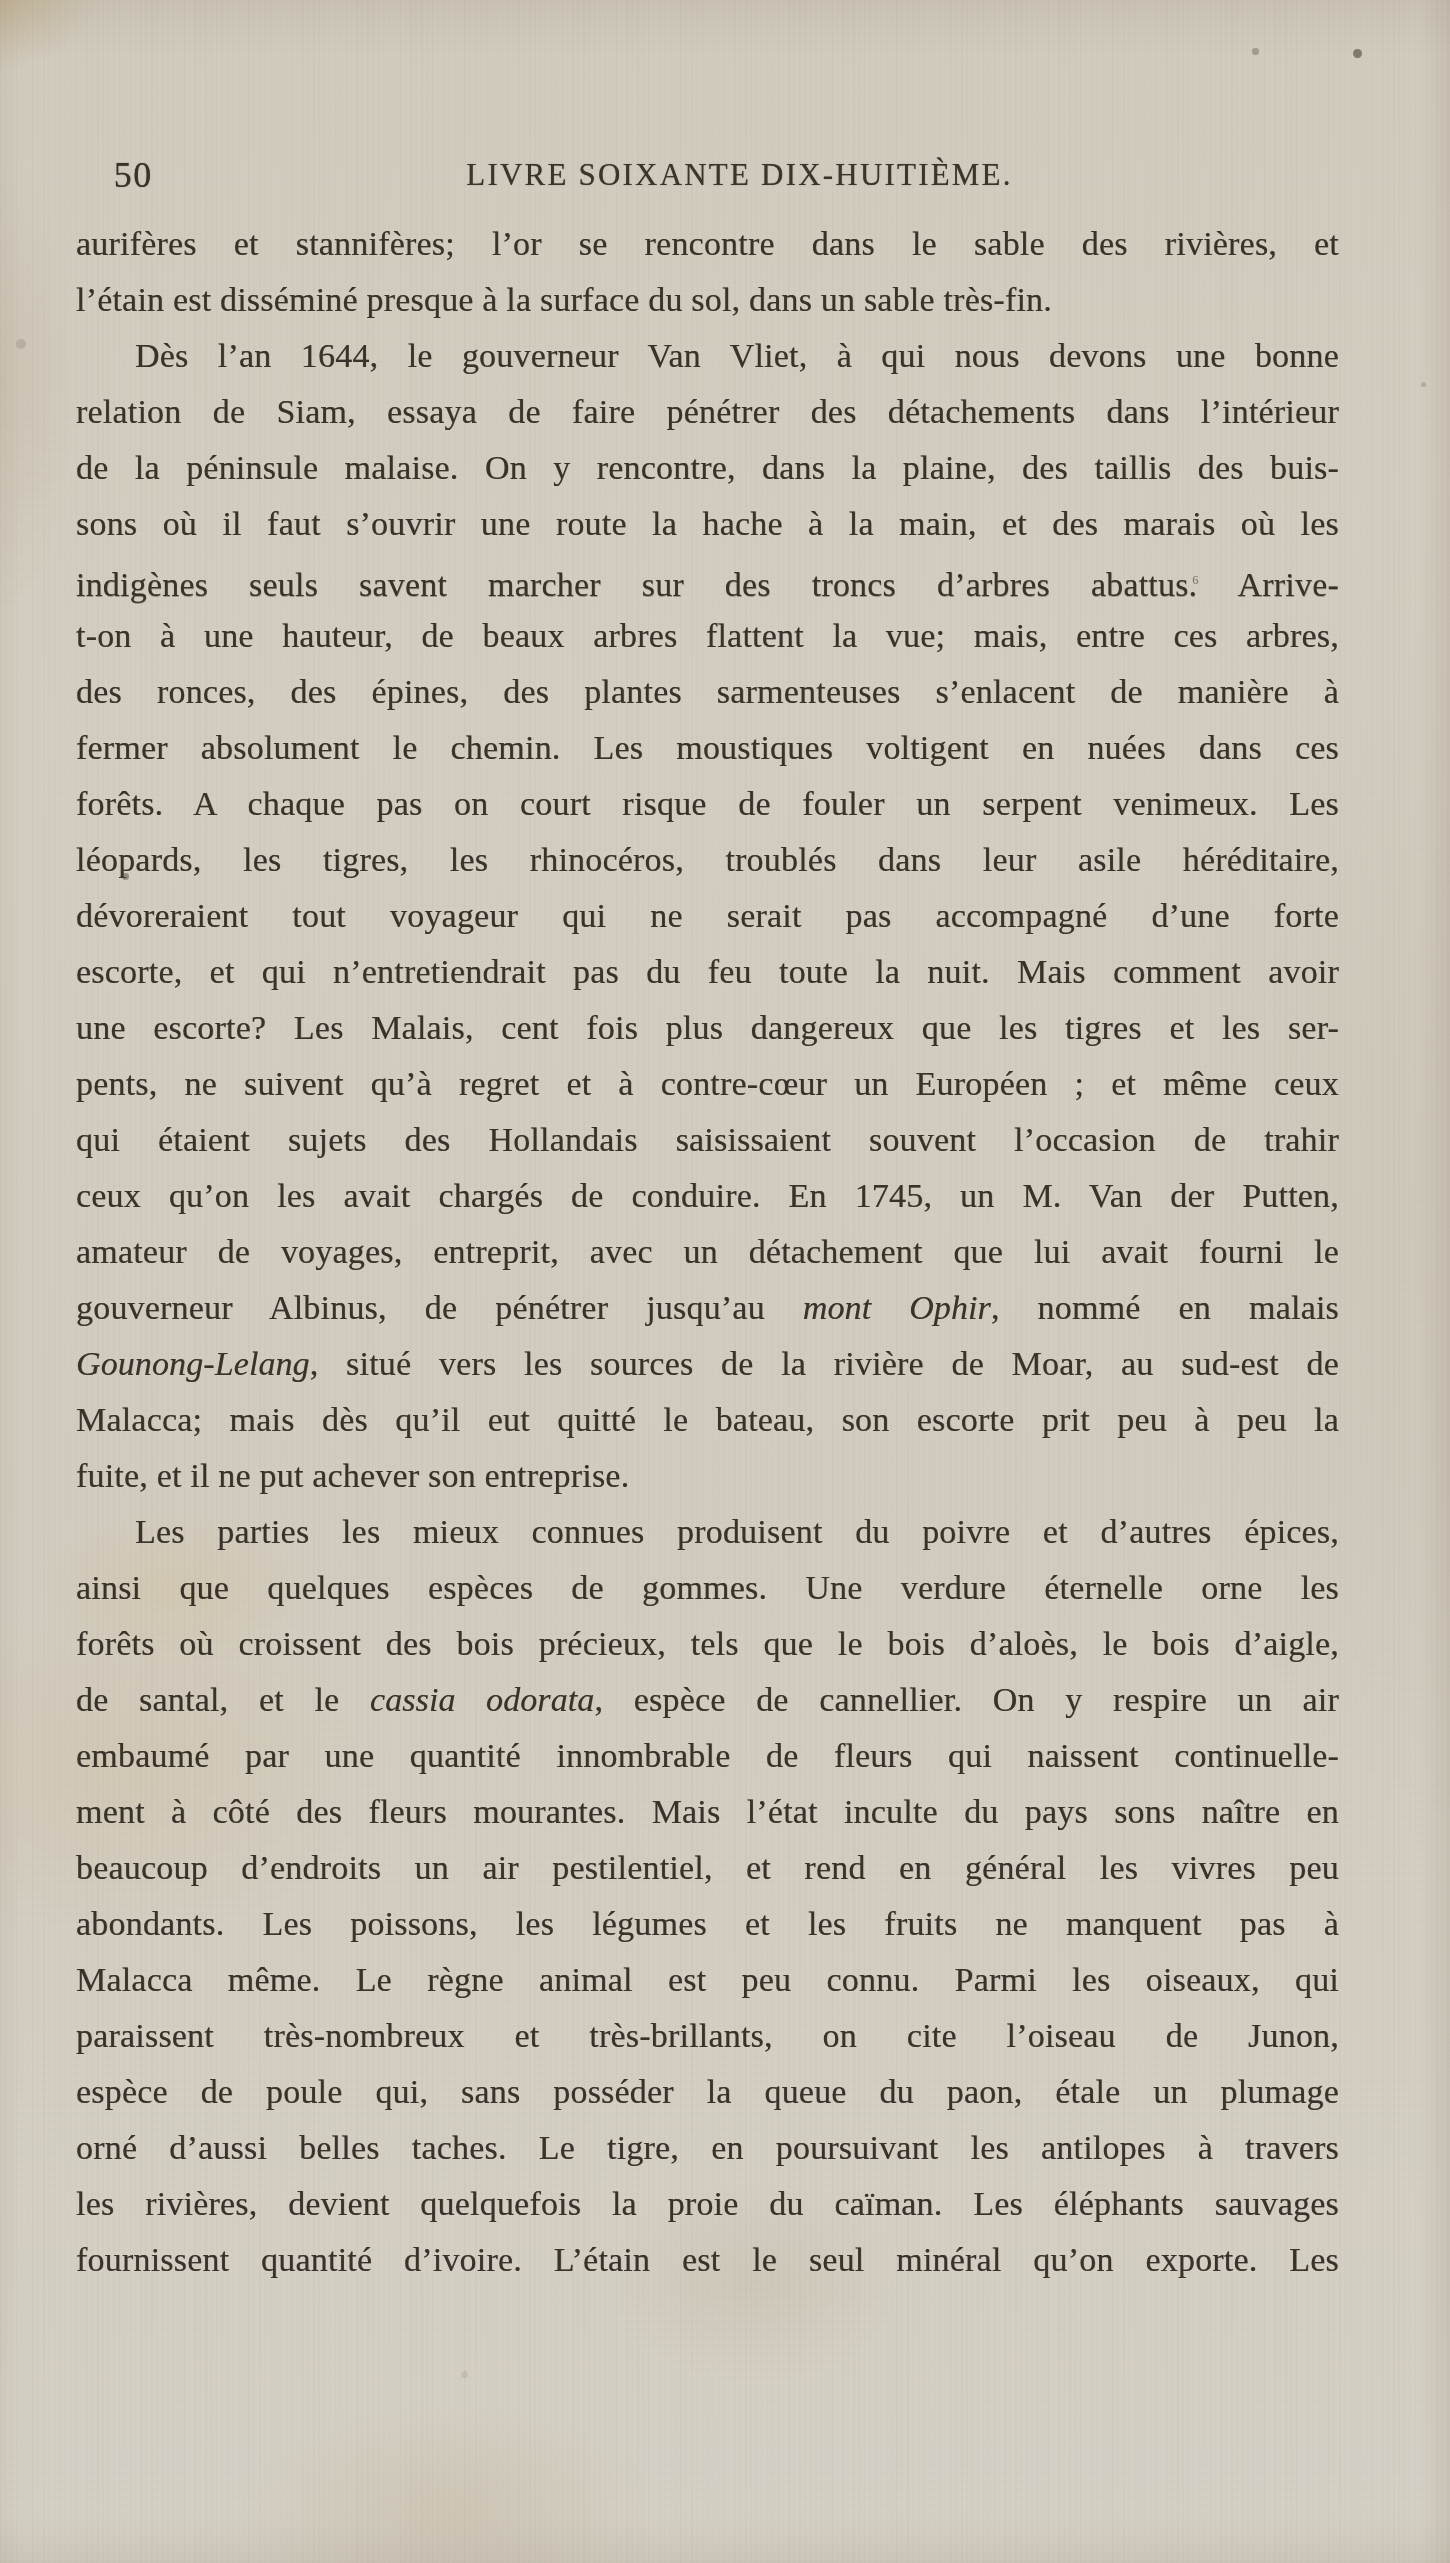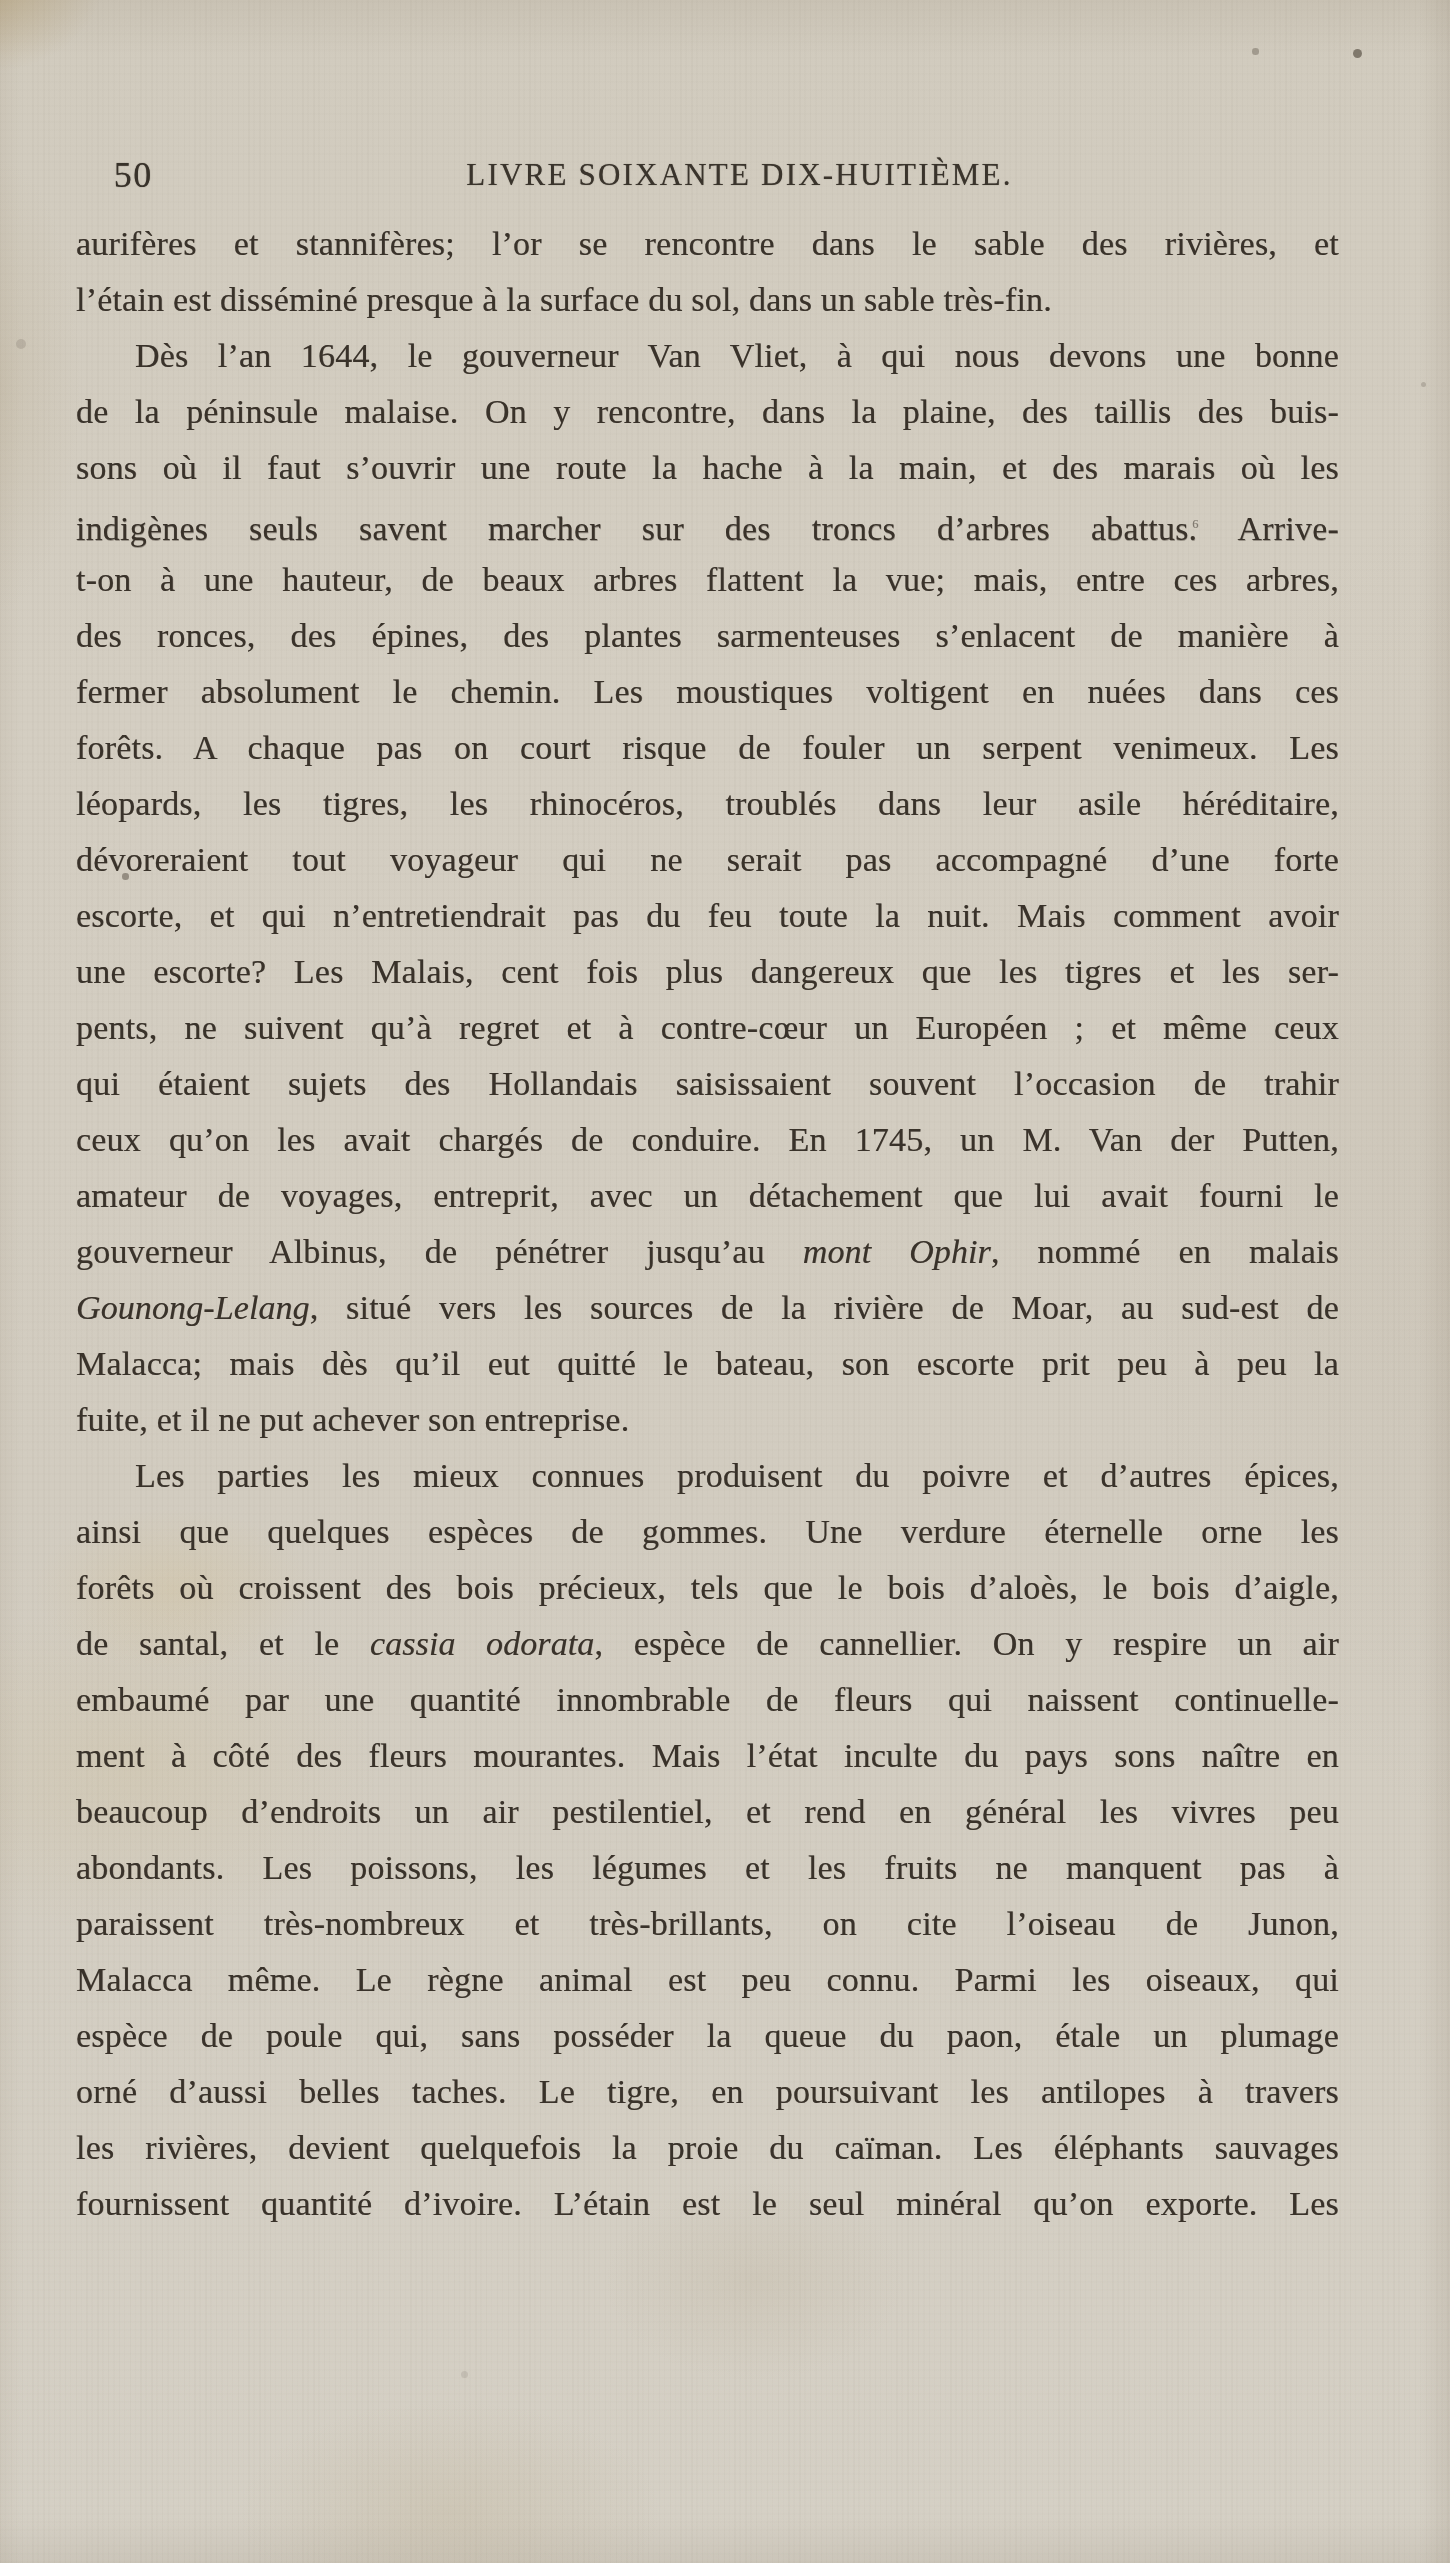--- a/index.html
+++ b/index.html
@@ -83,20 +83,21 @@
 
 <div class="page-header">
   <span class="page-number">50</span>
   <span class="running-title">LIVRE SOIXANTE DIX-HUITIÈME.</span>
 </div>
 
 <div class="body-text">
     <div class="line">aurifères et stannifères; l’or se rencontre dans le sable des rivières, et</div>
     <div class="line para-end">l’étain est disséminé presque à la surface du sol, dans un sable très-fin.</div>
     <div class="line indent">Dès l’an 1644, le gouverneur Van Vliet, à qui nous devons une bonne</div>
+    <div class="line">relation de Siam, essaya de faire pénétrer des détachements dans l’intérieur</div>
     <div class="line">de la péninsule malaise. On y rencontre, dans la plaine, des taillis des buis-</div>
     <div class="line">sons où il faut s’ouvrir une route la hache à la main, et des marais où les</div>
     <div class="line">indigènes seuls savent marcher sur des troncs d’arbres abattus.<sup class="pmark">6</sup> Arrive-</div>
     <div class="line">t-on à une hauteur, de beaux arbres flattent la vue; mais, entre ces arbres,</div>
     <div class="line">des ronces, des épines, des plantes sarmenteuses s’enlacent de manière à</div>
     <div class="line">fermer absolument le chemin. Les moustiques voltigent en nuées dans ces</div>
     <div class="line">forêts. A chaque pas on court risque de fouler un serpent venimeux. Les</div>
     <div class="line">léopards, les tigres, les rhinocéros, troublés dans leur asile héréditaire,</div>
     <div class="line">dévoreraient tout voyageur qui ne serait pas accompagné d’une forte</div>
     <div class="line">escorte, et qui n’entretiendrait pas du feu toute la nuit. Mais comment avoir</div>
@@ -110,22 +111,22 @@
     <div class="line">Malacca; mais dès qu’il eut quitté le bateau, son escorte prit peu à peu la</div>
     <div class="line para-end">fuite, et il ne put achever son entreprise.</div>
     <div class="line indent">Les parties les mieux connues produisent du poivre et d’autres épices,</div>
     <div class="line">ainsi que quelques espèces de gommes. Une verdure éternelle orne les</div>
     <div class="line">forêts où croissent des bois précieux, tels que le bois d’aloès, le bois d’aigle,</div>
     <div class="line">de santal, et le <i>cassia odorata</i>, espèce de cannellier. On y respire un air</div>
     <div class="line">embaumé par une quantité innombrable de fleurs qui naissent continuelle-</div>
     <div class="line">ment à côté des fleurs mourantes. Mais l’état inculte du pays sons naître en</div>
     <div class="line">beaucoup d’endroits un air pestilentiel, et rend en général les vivres peu</div>
     <div class="line">abondants. Les poissons, les légumes et les fruits ne manquent pas à</div>
+    <div class="line">Malacca même. Le règne animal est peu connu. Parmi les oiseaux, qui</div>
     <div class="line">paraissent très-nombreux et très-brillants, on cite l’oiseau de Junon,</div>
-    <div class="line">Malacca même. Le règne animal est peu connu. Parmi les oiseaux, qui</div>
     <div class="line">espèce de poule qui, sans posséder la queue du paon, étale un plumage</div>
     <div class="line">orné d’aussi belles taches. Le tigre, en poursuivant les antilopes à travers</div>
     <div class="line">les rivières, devient quelquefois la proie du caïman. Les éléphants sauvages</div>
     <div class="line">fournissent quantité d’ivoire. L’étain est le seul minéral qu’on exporte. Les</div>
   </div>
 
 <div id="speck-layer">
     <div class="speck" style="left: 1252px; top: 48px; width: 6.5px; height: 6.5px; opacity: 0.35;"></div>
     <div class="speck" style="left: 1353px; top: 49px; width: 9.4px; height: 9.4px; opacity: 0.6;"></div>
     <div class="speck" style="left: 122px; top: 873px; width: 6.5px; height: 6.5px; opacity: 0.45;"></div>

